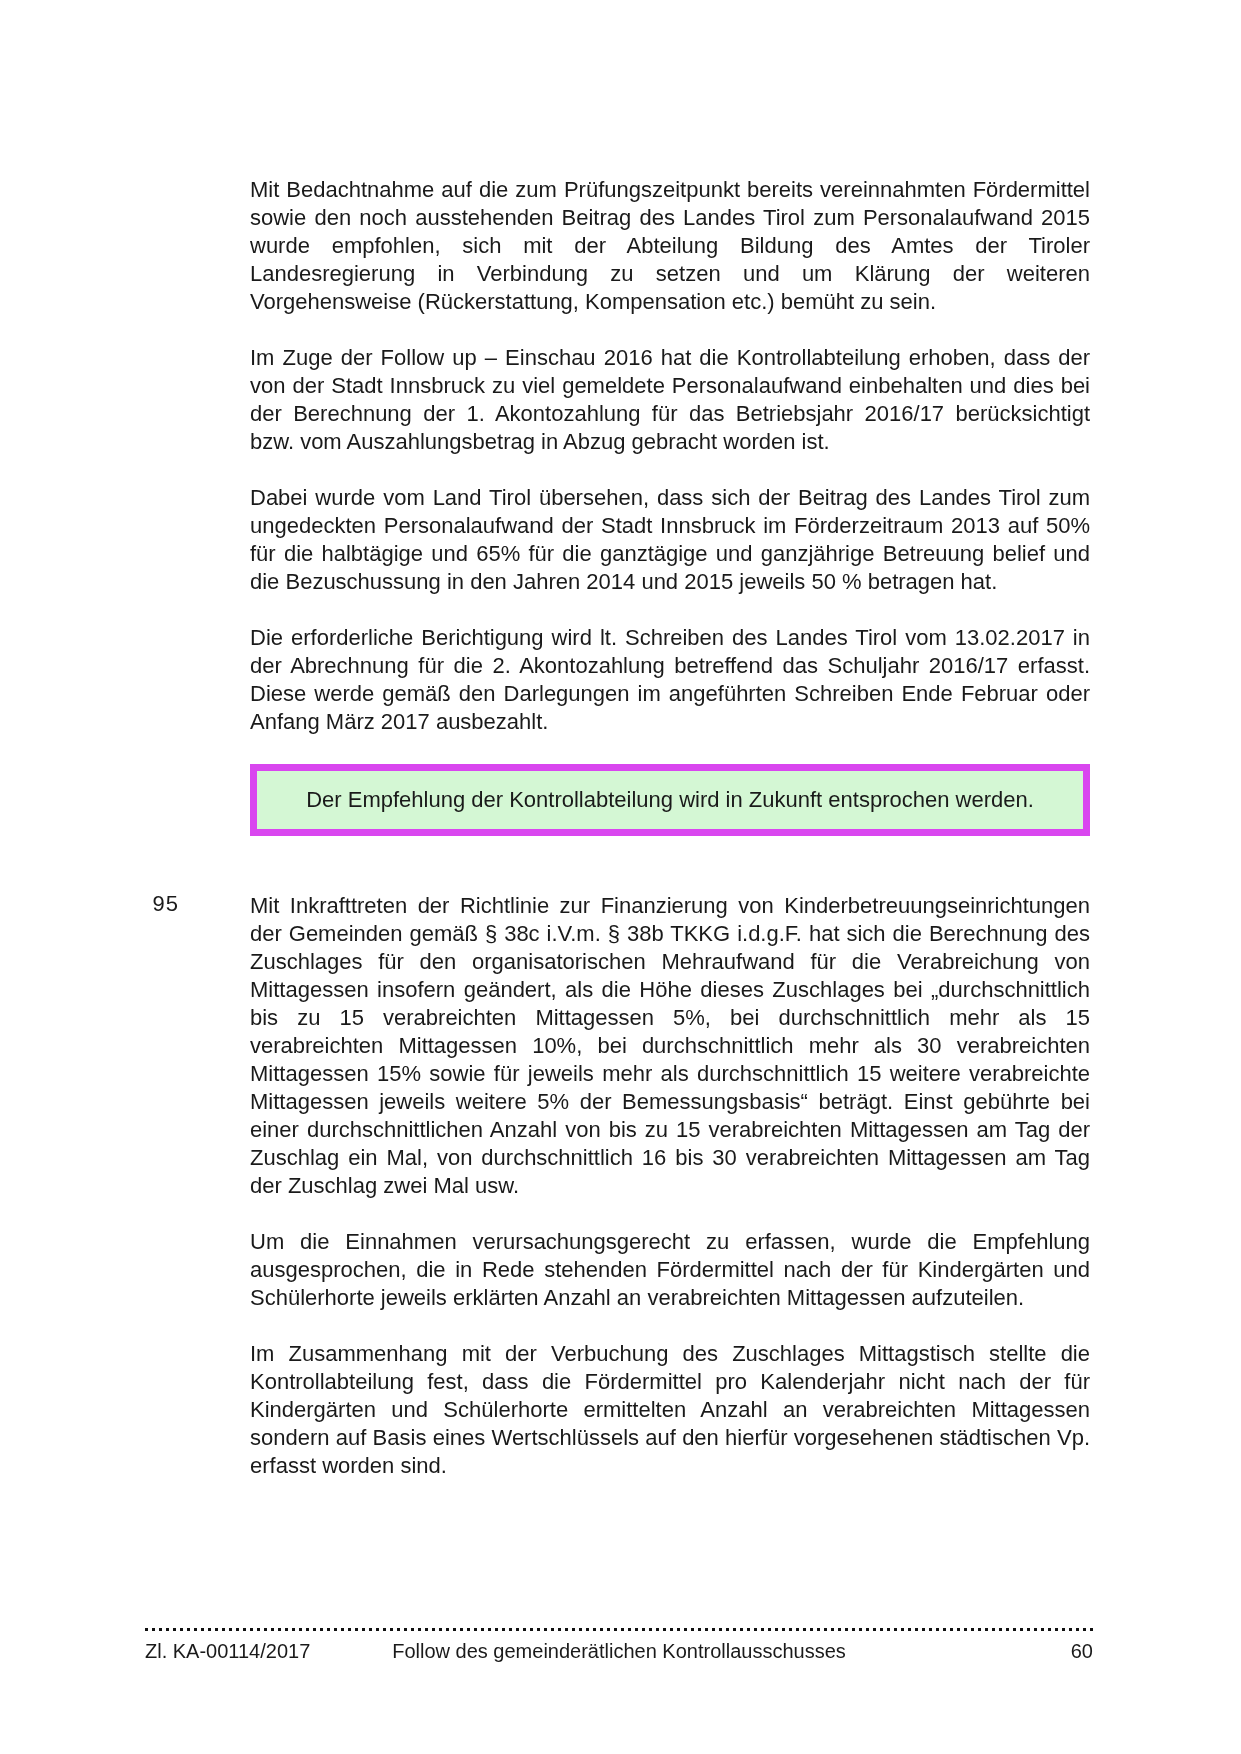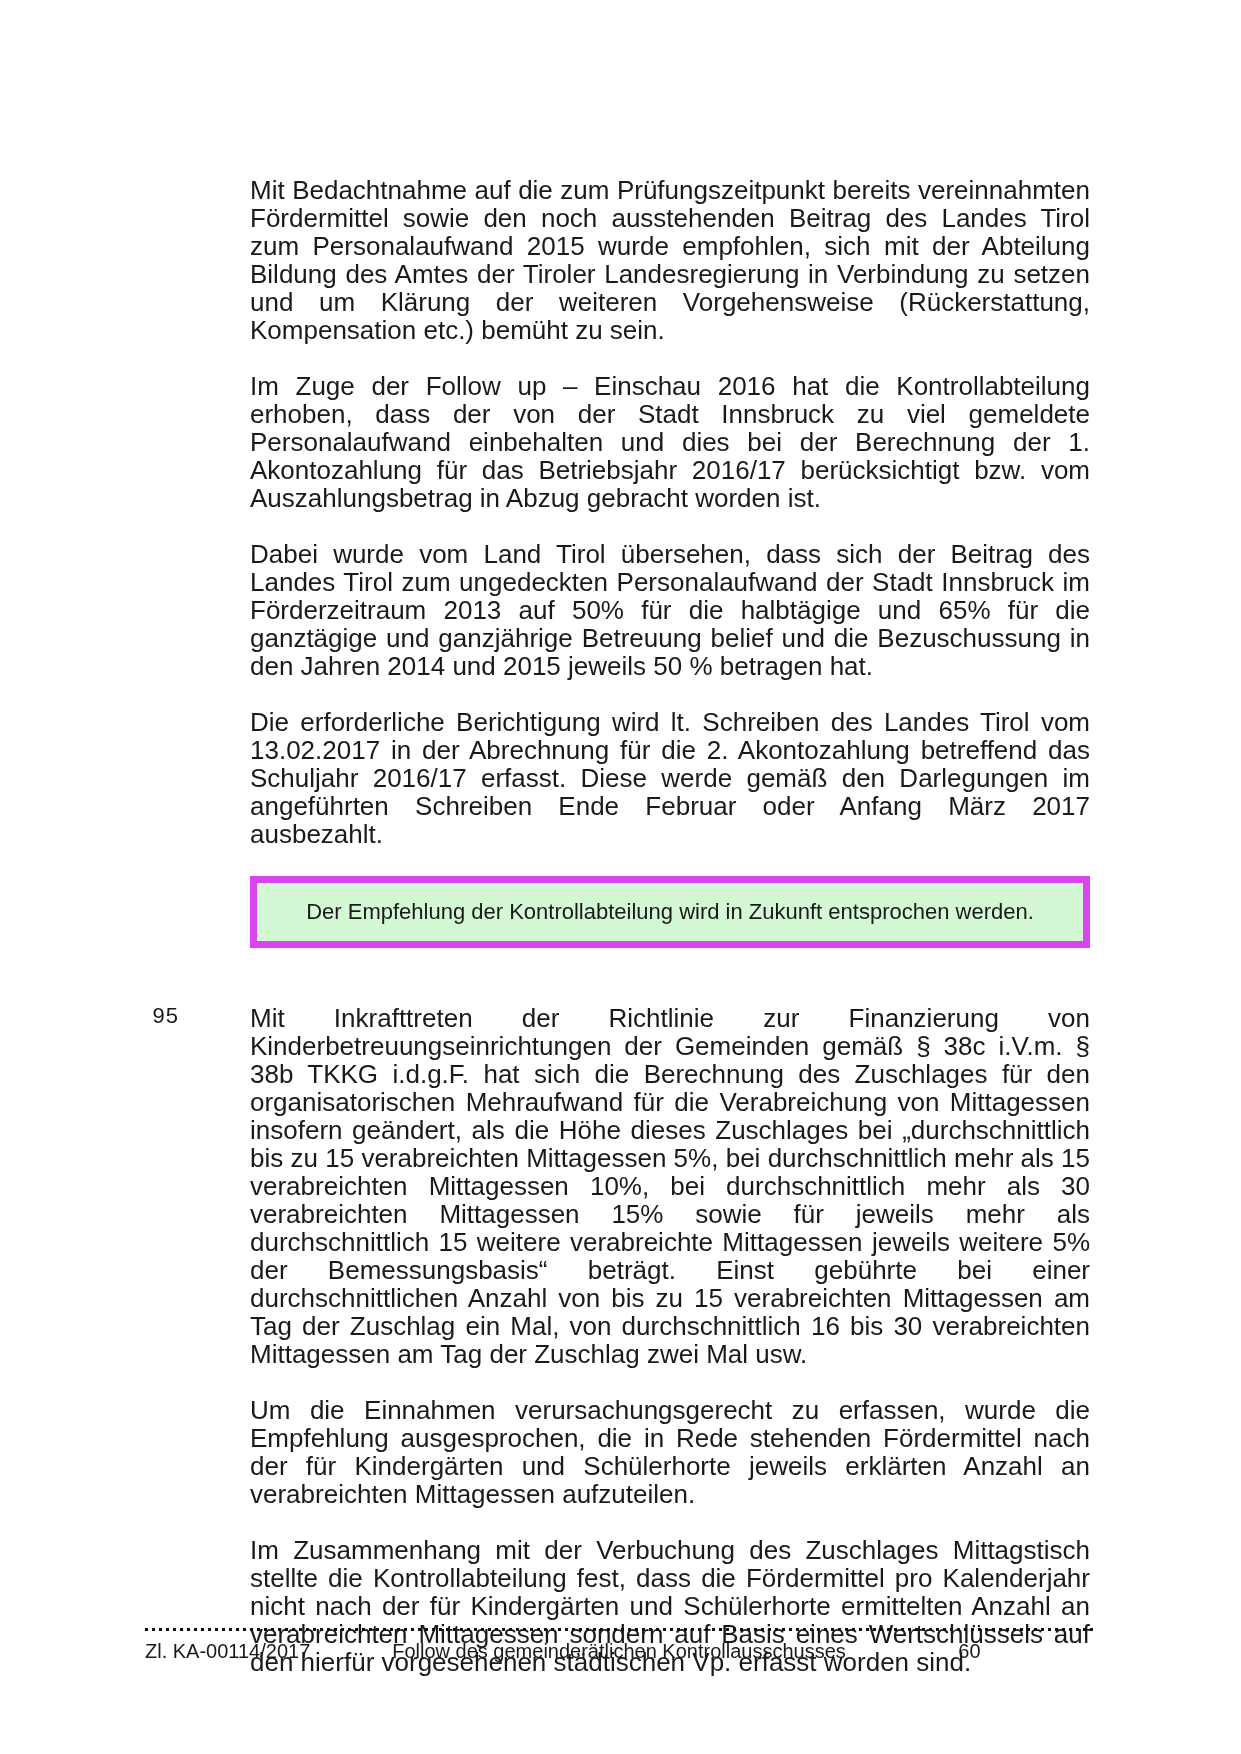--- a/index.html
+++ b/index.html
@@ -13,21 +13,21 @@
     overflow: hidden;
   }
   .content {
     position: absolute;
     top: 176px;
     left: 250px;
     width: 840px;
   }
   .content p {
     margin: 0 0 28px 0;
-    font-size: 26px;
+    font-size: 22px;
     line-height: 28px;
     text-align: justify;
   }
   .rec-box {
     box-sizing: border-box;
     margin: 14px 0 0 0;
     width: 100%;
     border: 7px solid #d946ef;
     background: #d4f7d4;
     padding: 15px 12px;
@@ -60,21 +60,21 @@
     background-image: repeating-linear-gradient(to right, #111111 0 3px, transparent 3px 7px);
   }
   .footer-row {
     margin-top: 8px;
     display: grid;
     grid-template-columns: 1fr auto 1fr;
     align-items: baseline;
   }
   .footer-ref { text-align: left; }
   .footer-title { text-align: center; }
-  .footer-page { text-align: center; }
+  .footer-page { text-align: right; }
 </style>
 </head>
 <body>
 
 <div class="page">
 
   <div class="content">
 
     <p>Mit Bedachtnahme auf die zum Prüfungszeitpunkt bereits vereinnahmten Fördermittel sowie den noch ausstehenden Beitrag des Landes Tirol zum Personalaufwand 2015 wurde empfohlen, sich mit der Abteilung Bildung des Amtes der Tiroler Landesregierung in Verbindung zu setzen und um Klärung der weiteren Vorgehensweise (Rückerstattung, Kompensation etc.) bemüht zu sein.</p>
     <p>Im Zuge der Follow up – Einschau 2016 hat die Kontrollabteilung erhoben, dass der von der Stadt Innsbruck zu viel gemeldete Personalaufwand einbehalten und dies bei der Berechnung der 1. Akontozahlung für das Betriebsjahr 2016/17 berücksichtigt bzw. vom Auszahlungsbetrag in Abzug gebracht worden ist.</p>

